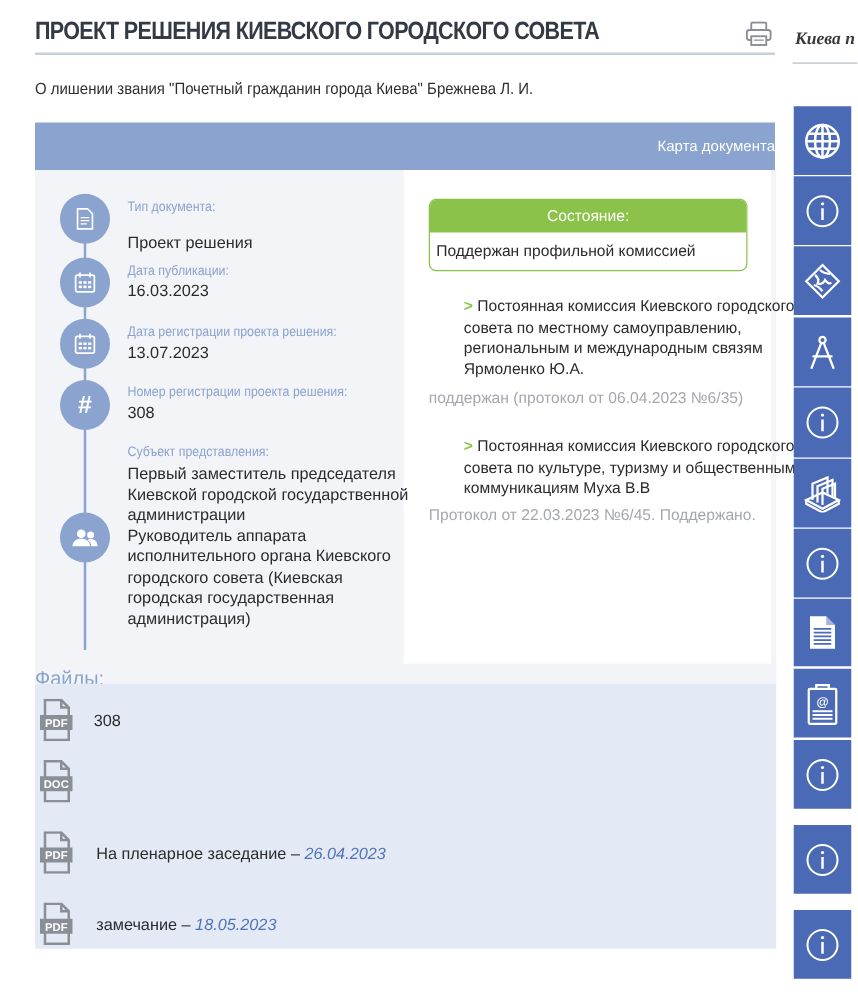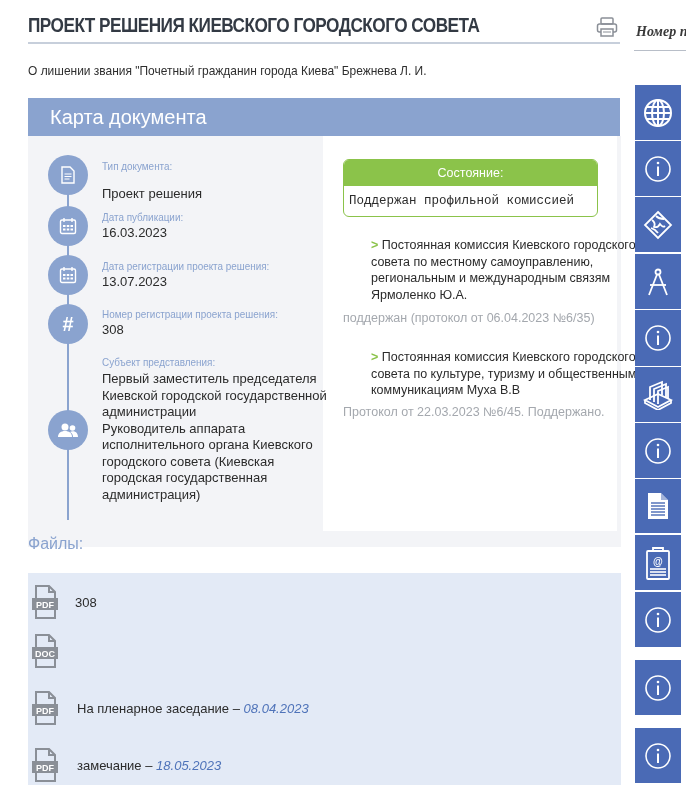--- a/index.html
+++ b/index.html
@@ -22,21 +22,21 @@
   }
   .search-rule { position: absolute; left: 634px; top: 50px; width: 52px; height: 1px; background: #b8bec8; }
 
   .subtitle {
     position: absolute; left: 28px; top: 63px; font-size: 13px; color: #2e2e2e;
     transform: scaleX(0.92); transform-origin: left center; white-space: nowrap;
   }
 
   .card-header {
     position: absolute; left: 28px; top: 98px; width: 592px; height: 38px;
-    background: #8aa3cf; color: #ffffff; font-size: 20px; line-height: 38px; padding-left: 22px;
+    background: #8aa3cf; color: #ffffff; font-size: 12px; line-height: 38px; padding-left: 22px; text-align: right;
   }
 
   .left-panel { position: absolute; left: 28px; top: 136px; width: 295px; height: 395px; background: #f3f4f7; }
   .right-panel { position: absolute; left: 323px; top: 136px; width: 294px; height: 395px; background: #ffffff; }
   .right-strip { position: absolute; left: 617px; top: 136px; width: 4px; height: 411px; background: #f3f4f7; }
   .gap-strip { position: absolute; left: 28px; top: 531px; width: 593px; height: 16px; background: #f3f4f7; }
 
   .timeline-line { position: absolute; left: 67px; top: 175px; width: 2px; height: 345px; background: #8aa3cf; }
   .tl-circle {
     position: absolute; left: 48px; width: 40px; height: 40px; border-radius: 50%;
@@ -44,28 +44,28 @@
   }
   .tl-label { position: absolute; left: 102px; font-size: 11px; color: #8aa3cf; white-space: nowrap;
     transform: scaleX(0.9); transform-origin: left center; }
   .tl-value { position: absolute; left: 102px; font-size: 13px; color: #2b2b2b; line-height: 16.5px; width: 225px; }
 
   .state-box {
     position: absolute; left: 343px; top: 159px; width: 255px; height: 58px;
     border: 1px solid #8bc34a; border-radius: 6px; overflow: hidden; background: #fff;
   }
   .state-head { background: #8bc34a; color: #ffffff; font-size: 12.5px; text-align: center; height: 26px; line-height: 26px; }
-  .state-body { font-size: 12.5px; color: #2b2b2b; padding-left: 5px; line-height: 30px; font-family: Liberation Mono, monospace; }
+  .state-body { font-size: 12.5px; color: #2b2b2b; padding-left: 5px; line-height: 30px; }
 
   .commission { position: absolute; left: 343px; width: 268px; font-size: 12.5px; line-height: 16.5px; color: #2b2b2b; margin-left: 28px; }
   .commission .arrow { color: #8bc34a; font-weight: bold; }
   .commission-status { position: absolute; left: 343px; width: 268px; font-size: 12.5px; line-height: 16.5px; color: #a4a8ae; }
 
   .files-label { position: absolute; left: 28px; top: 535px; font-size: 16px; color: #8aa3cf; }
-  .files-block { position: absolute; left: 28px; top: 547px; width: 593px; height: 212px; background: #e3eaf6; margin-top: 26px; }
+  .files-block { position: absolute; left: 28px; top: 547px; width: 593px; height: 212px; background: #e3eaf6; }
   .file-row { position: absolute; left: 0; width: 593px; height: 40px; }
   .file-icon { position: absolute; left: 4px; top: 0; width: 28px; height: 34px; cursor: pointer; }
   .file-text { position: absolute; top: 10px; font-size: 13px; color: #2b2b2b; white-space: nowrap; cursor: pointer; }
   .file-date { color: #4f73b9; font-style: italic; }
 
   .side-tile {
     position: absolute; left: 635px; width: 46px; background: #4a6ab5;
     display: flex; align-items: center; justify-content: center; cursor: pointer;
   }
 </style>
@@ -75,21 +75,21 @@
 <div class="page-title">ПРОЕКТ РЕШЕНИЯ КИЕВСКОГО ГОРОДСКОГО СОВЕТА</div>
 <div class="title-rule"></div>
 <div class="print-btn">
   <svg width="22" height="20" viewBox="0 0 22 20">
     <rect x="5" y="1" width="12" height="6" rx="1" fill="none" stroke="#8a8f97" stroke-width="1.5"></rect>
     <rect x="1.5" y="7" width="19" height="8" rx="2" fill="none" stroke="#8a8f97" stroke-width="1.5"></rect>
     <rect x="5" y="12" width="12" height="7" fill="#fff" stroke="#8a8f97" stroke-width="1.5"></rect>
     <line x1="7" y1="15" x2="15" y2="15" stroke="#8a8f97" stroke-width="1"></line>
   </svg>
 </div>
-<div class="search-label">Номер п</div>
+<div class="search-label">Киева п</div>
 <div class="search-rule"></div>
 
 <div class="subtitle">О лишении звания "Почетный гражданин города Киева" Брежнева Л. И.</div>
 
 <div class="card-header">Карта документа</div>
 <div class="left-panel"></div>
 <div class="right-panel"></div>
 <div class="right-strip"></div>
 <div class="gap-strip"></div>
 
@@ -203,21 +203,21 @@
 
   <div class="file-row" style="top:118px">
     <div class="file-icon">
       <svg width="28" height="34" viewBox="0 0 28 34">
           <path d="M4 1h13l6 6v26H4z" fill="#e3eaf6" stroke="#8a8f97" stroke-width="2"></path>
           <path d="M17 1v6h6" fill="none" stroke="#8a8f97" stroke-width="2"></path>
           <rect x="0" y="13" width="26" height="12" fill="#8a8f97"></rect>
           <text x="13" y="22.5" font-size="9" font-weight="bold" fill="#fff" text-anchor="middle" font-family="Liberation Sans, sans-serif">PDF</text>
         </svg>
     </div>
-    <div class="file-text" style="left:49px;top:10px"><span>На пленарное заседание</span><span> – </span><span class="file-date">08.04.2023</span></div>
+    <div class="file-text" style="left:49px;top:10px"><span>На пленарное заседание</span><span> – </span><span class="file-date">26.04.2023</span></div>
   </div>
 
   <div class="file-row" style="top:175px">
     <div class="file-icon">
       <svg width="28" height="34" viewBox="0 0 28 34">
           <path d="M4 1h13l6 6v26H4z" fill="#e3eaf6" stroke="#8a8f97" stroke-width="2"></path>
           <path d="M17 1v6h6" fill="none" stroke="#8a8f97" stroke-width="2"></path>
           <rect x="0" y="13" width="26" height="12" fill="#8a8f97"></rect>
           <text x="13" y="22.5" font-size="9" font-weight="bold" fill="#fff" text-anchor="middle" font-family="Liberation Sans, sans-serif">PDF</text>
         </svg>

